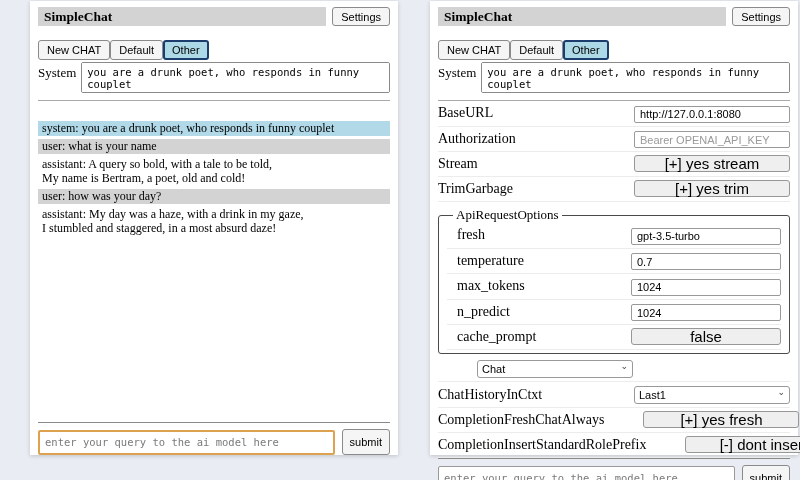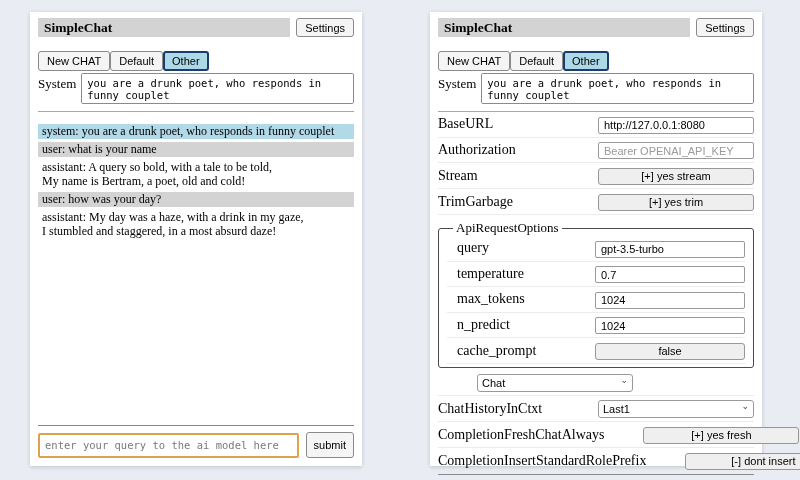--- a/index.html
+++ b/index.html
@@ -4,24 +4,24 @@
 <style>
   * { margin:0; padding:0; box-sizing:border-box; }
   html,body { width:800px; height:480px; }
   body {
     background:#e9edf3;
     font-family:"Liberation Serif", serif;
     position:relative;
     overflow:hidden;
   }
   .panel {
-    position:absolute; top:12px; width:332px; height:454px;
+    position:absolute; top:1px; width:368px; height:454px;
     background:#ffffff;
     box-shadow:0 1px 4px rgba(0,0,0,.18);
-    padding:6px 8px 8px 8px;
+    padding:6px 8px 0 8px;
     display:flex; flex-direction:column;
   }
   #panel-left { left:30px; }
   #panel-right { left:430px; }
 
   
   .hdr { display:flex; gap:6px; align-items:stretch; }
   .title {
     flex:1; background:#d3d3d3; font-weight:bold; font-size:13.5px;
     padding:2px 6px; line-height:15px;
@@ -42,21 +42,21 @@
   .syslabel { font-size:13px; padding-top:3px; }
   .systext {
     flex:1; height:31px; resize:none;
     border:1px solid #8a8a8a; border-radius:2px;
     font-family:"DejaVu Sans Mono", monospace; font-size:10.5px;
     padding:3px 5px; color:#000; line-height:12px;
   }
   .divider { margin-top:7px; border-top:1px solid #a9a9a9; }
 
   
-  .messages { margin-top:12px; }
+  .messages { margin-top:20px; }
   .msg {
     font-size:12px; line-height:14px; padding:0 4px 1px 4px;
     margin-bottom:3px; white-space:pre-line;
   }
   .msg.system { background:#b2d9e8; }
   .msg.user { background:#d3d3d3; }
   .msg.assistant { background:#ffffff; }
 
   
   .bottom { margin-top:auto; }
@@ -81,21 +81,21 @@
   .sctrl { width:156px; flex:none; position:relative;margin-left:39px; }
   fieldset .sctrl { width:150px; }
   .sinput {
     width:100%; height:17px;
     font-family:"Liberation Sans", sans-serif; font-size:11px;
     border:1px solid #999; border-radius:2px; padding:1px 5px; color:#000;
   }
   .sinput::placeholder { color:#9a9a9a; }
   .sbtn {
     width:100%; height:17px;
-    font-family:"Liberation Sans", sans-serif; font-size:11px;
+    font-family:"Liberation Sans", sans-serif; font-size:15px;
     background:#efefef; border:1px solid #979797; border-radius:3px;
     cursor:pointer; color:#000; line-height:13px;
   }
   .sselect {
     width:100%; height:18px; appearance:none; -webkit-appearance:none;
     font-family:"Liberation Sans", sans-serif; font-size:11px;
     background:#fff; border:1px solid #999; border-radius:3px;
     padding:0 16px 0 4px; color:#000; cursor:pointer;
   }
   .chev {
@@ -176,21 +176,21 @@
       </div>
       <div class="srow">
         <span class="slabel">TrimGarbage</span>
         <div class="sctrl"><button class="sbtn">[+] yes trim</button></div>
       </div>
     </div>
   <fieldset>
     <legend>ApiRequestOptions</legend>
     <div class="srows" id="srows-fs">
         <div class="srow">
-          <span class="slabel">query</span>
+          <span class="slabel">fresh</span>
           <div class="sctrl"><input type="text" class="sinput" value="gpt-3.5-turbo" style=""></div>
         </div>
         <div class="srow">
           <span class="slabel">temperature</span>
           <div class="sctrl"><input type="text" class="sinput" value="0.7" style=""></div>
         </div>
         <div class="srow">
           <span class="slabel">max_tokens</span>
           <div class="sctrl"><input type="text" class="sinput" value="1024" style=""></div>
         </div>

